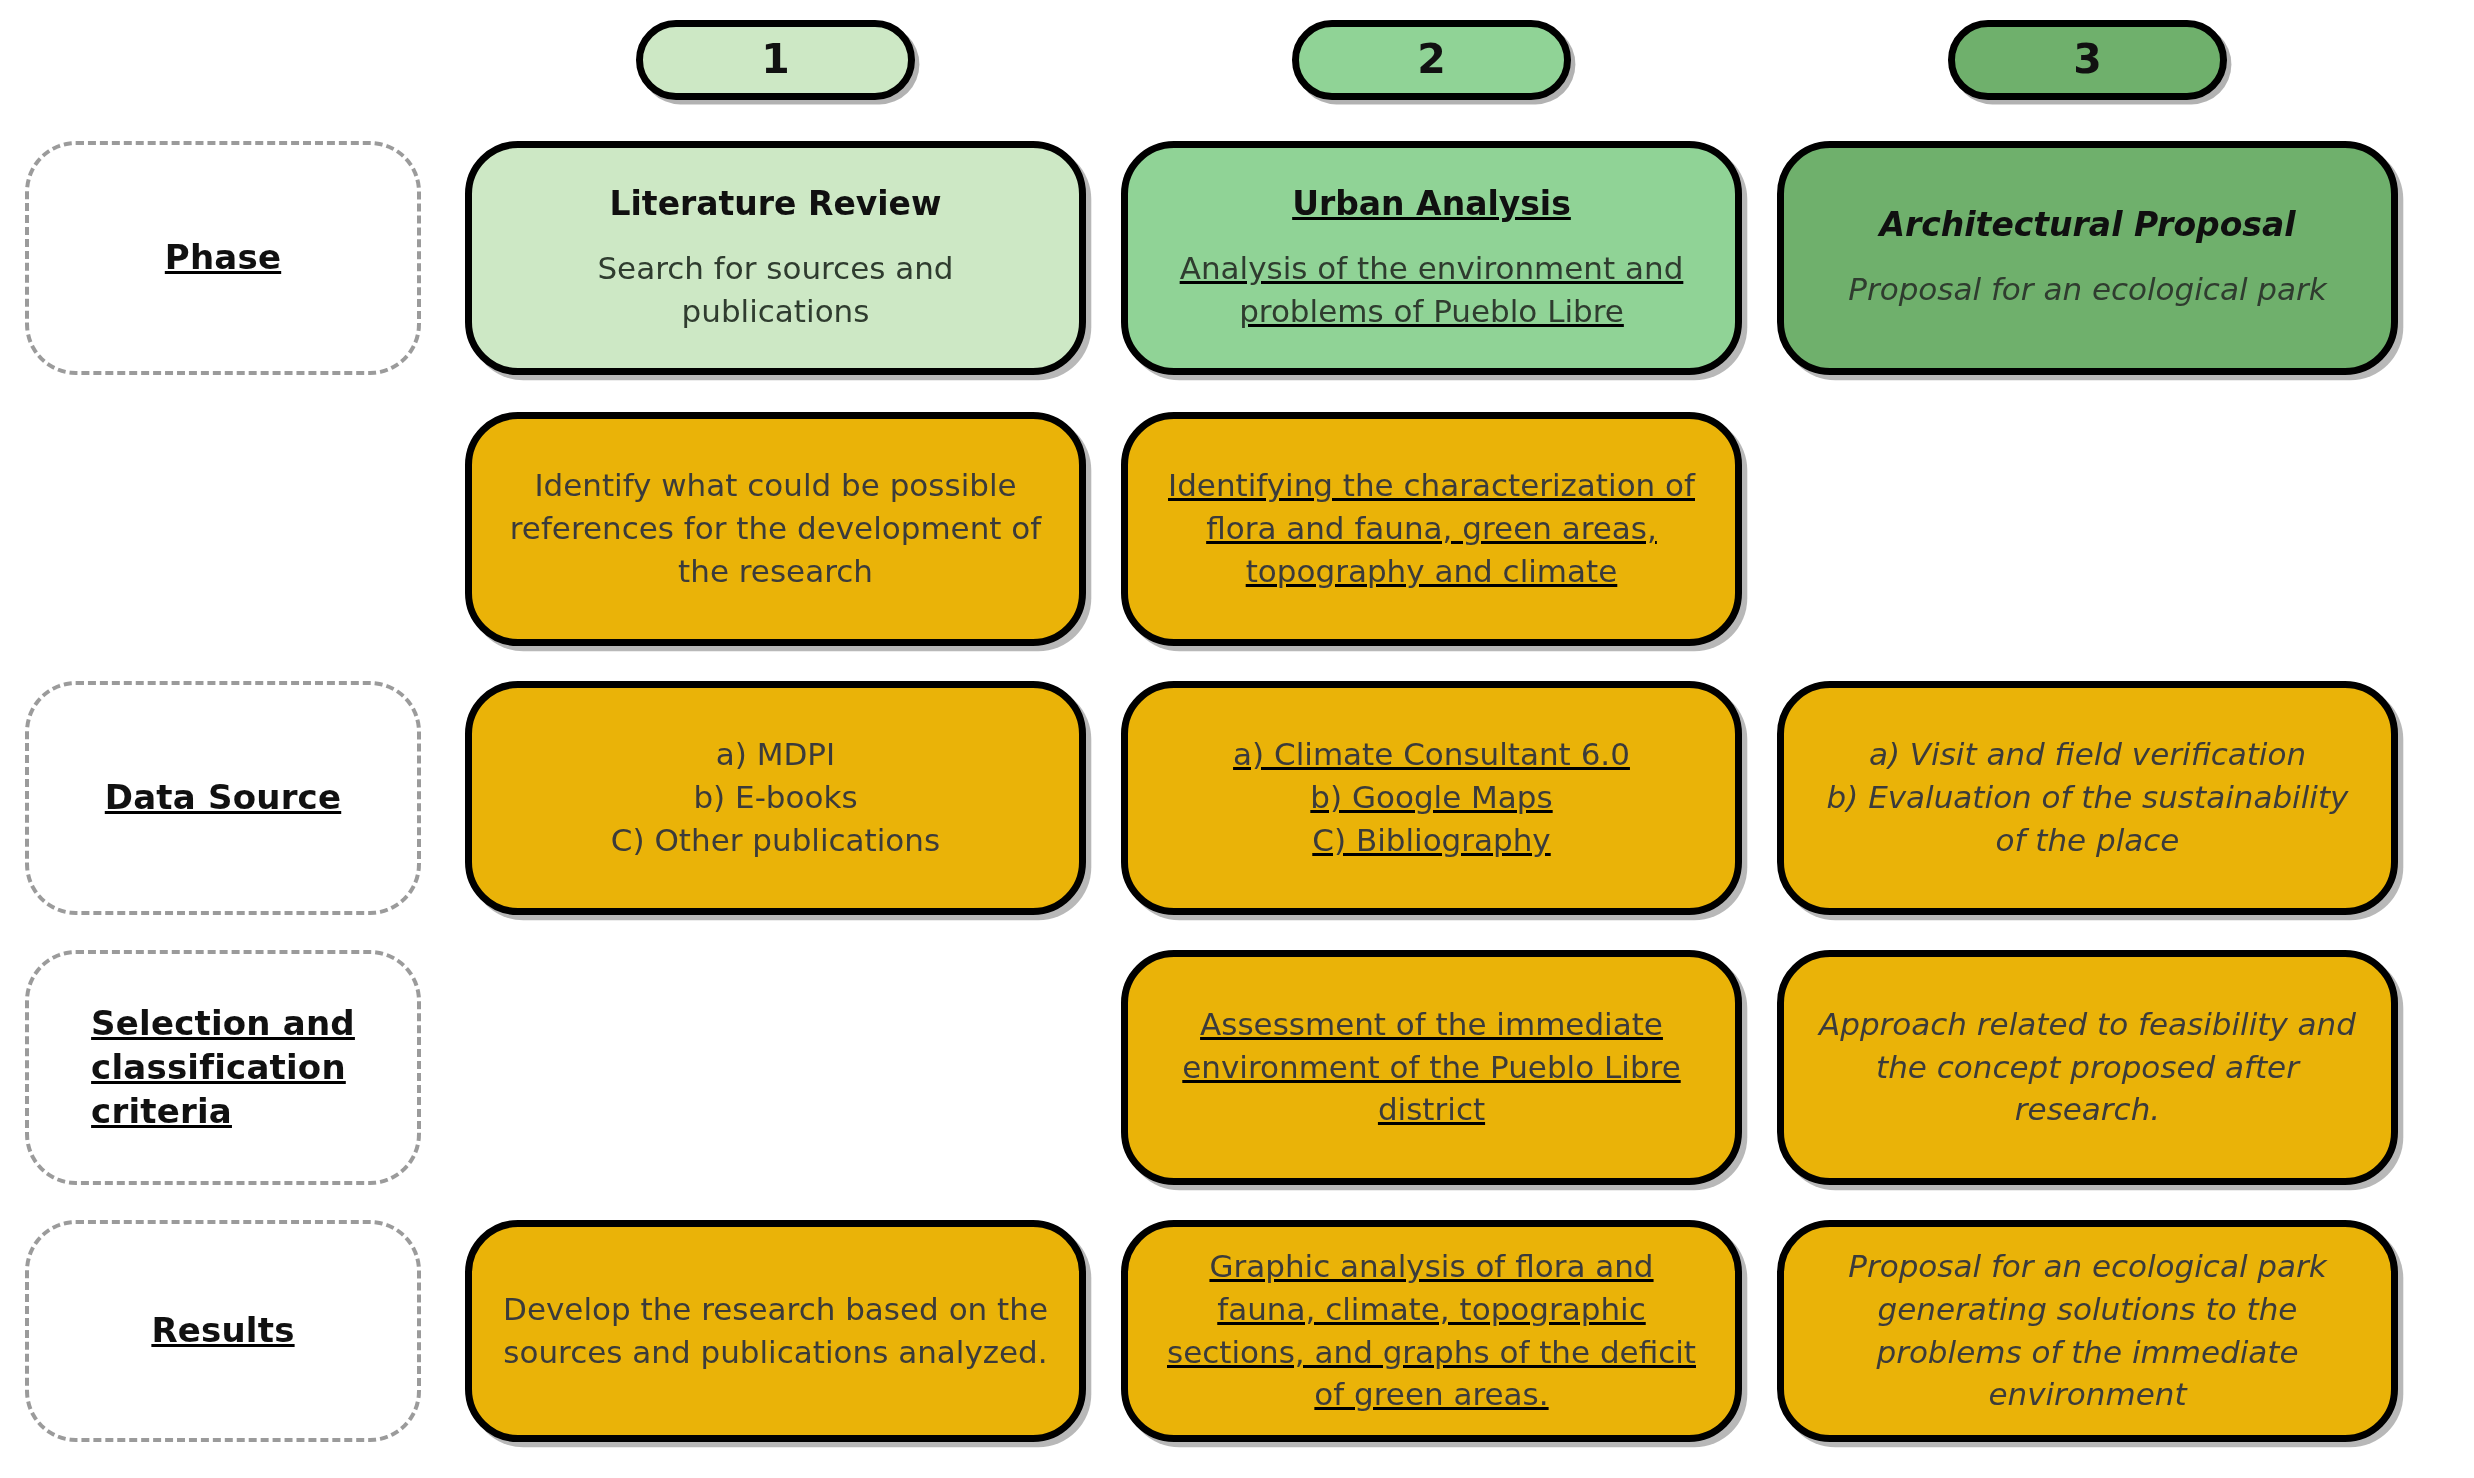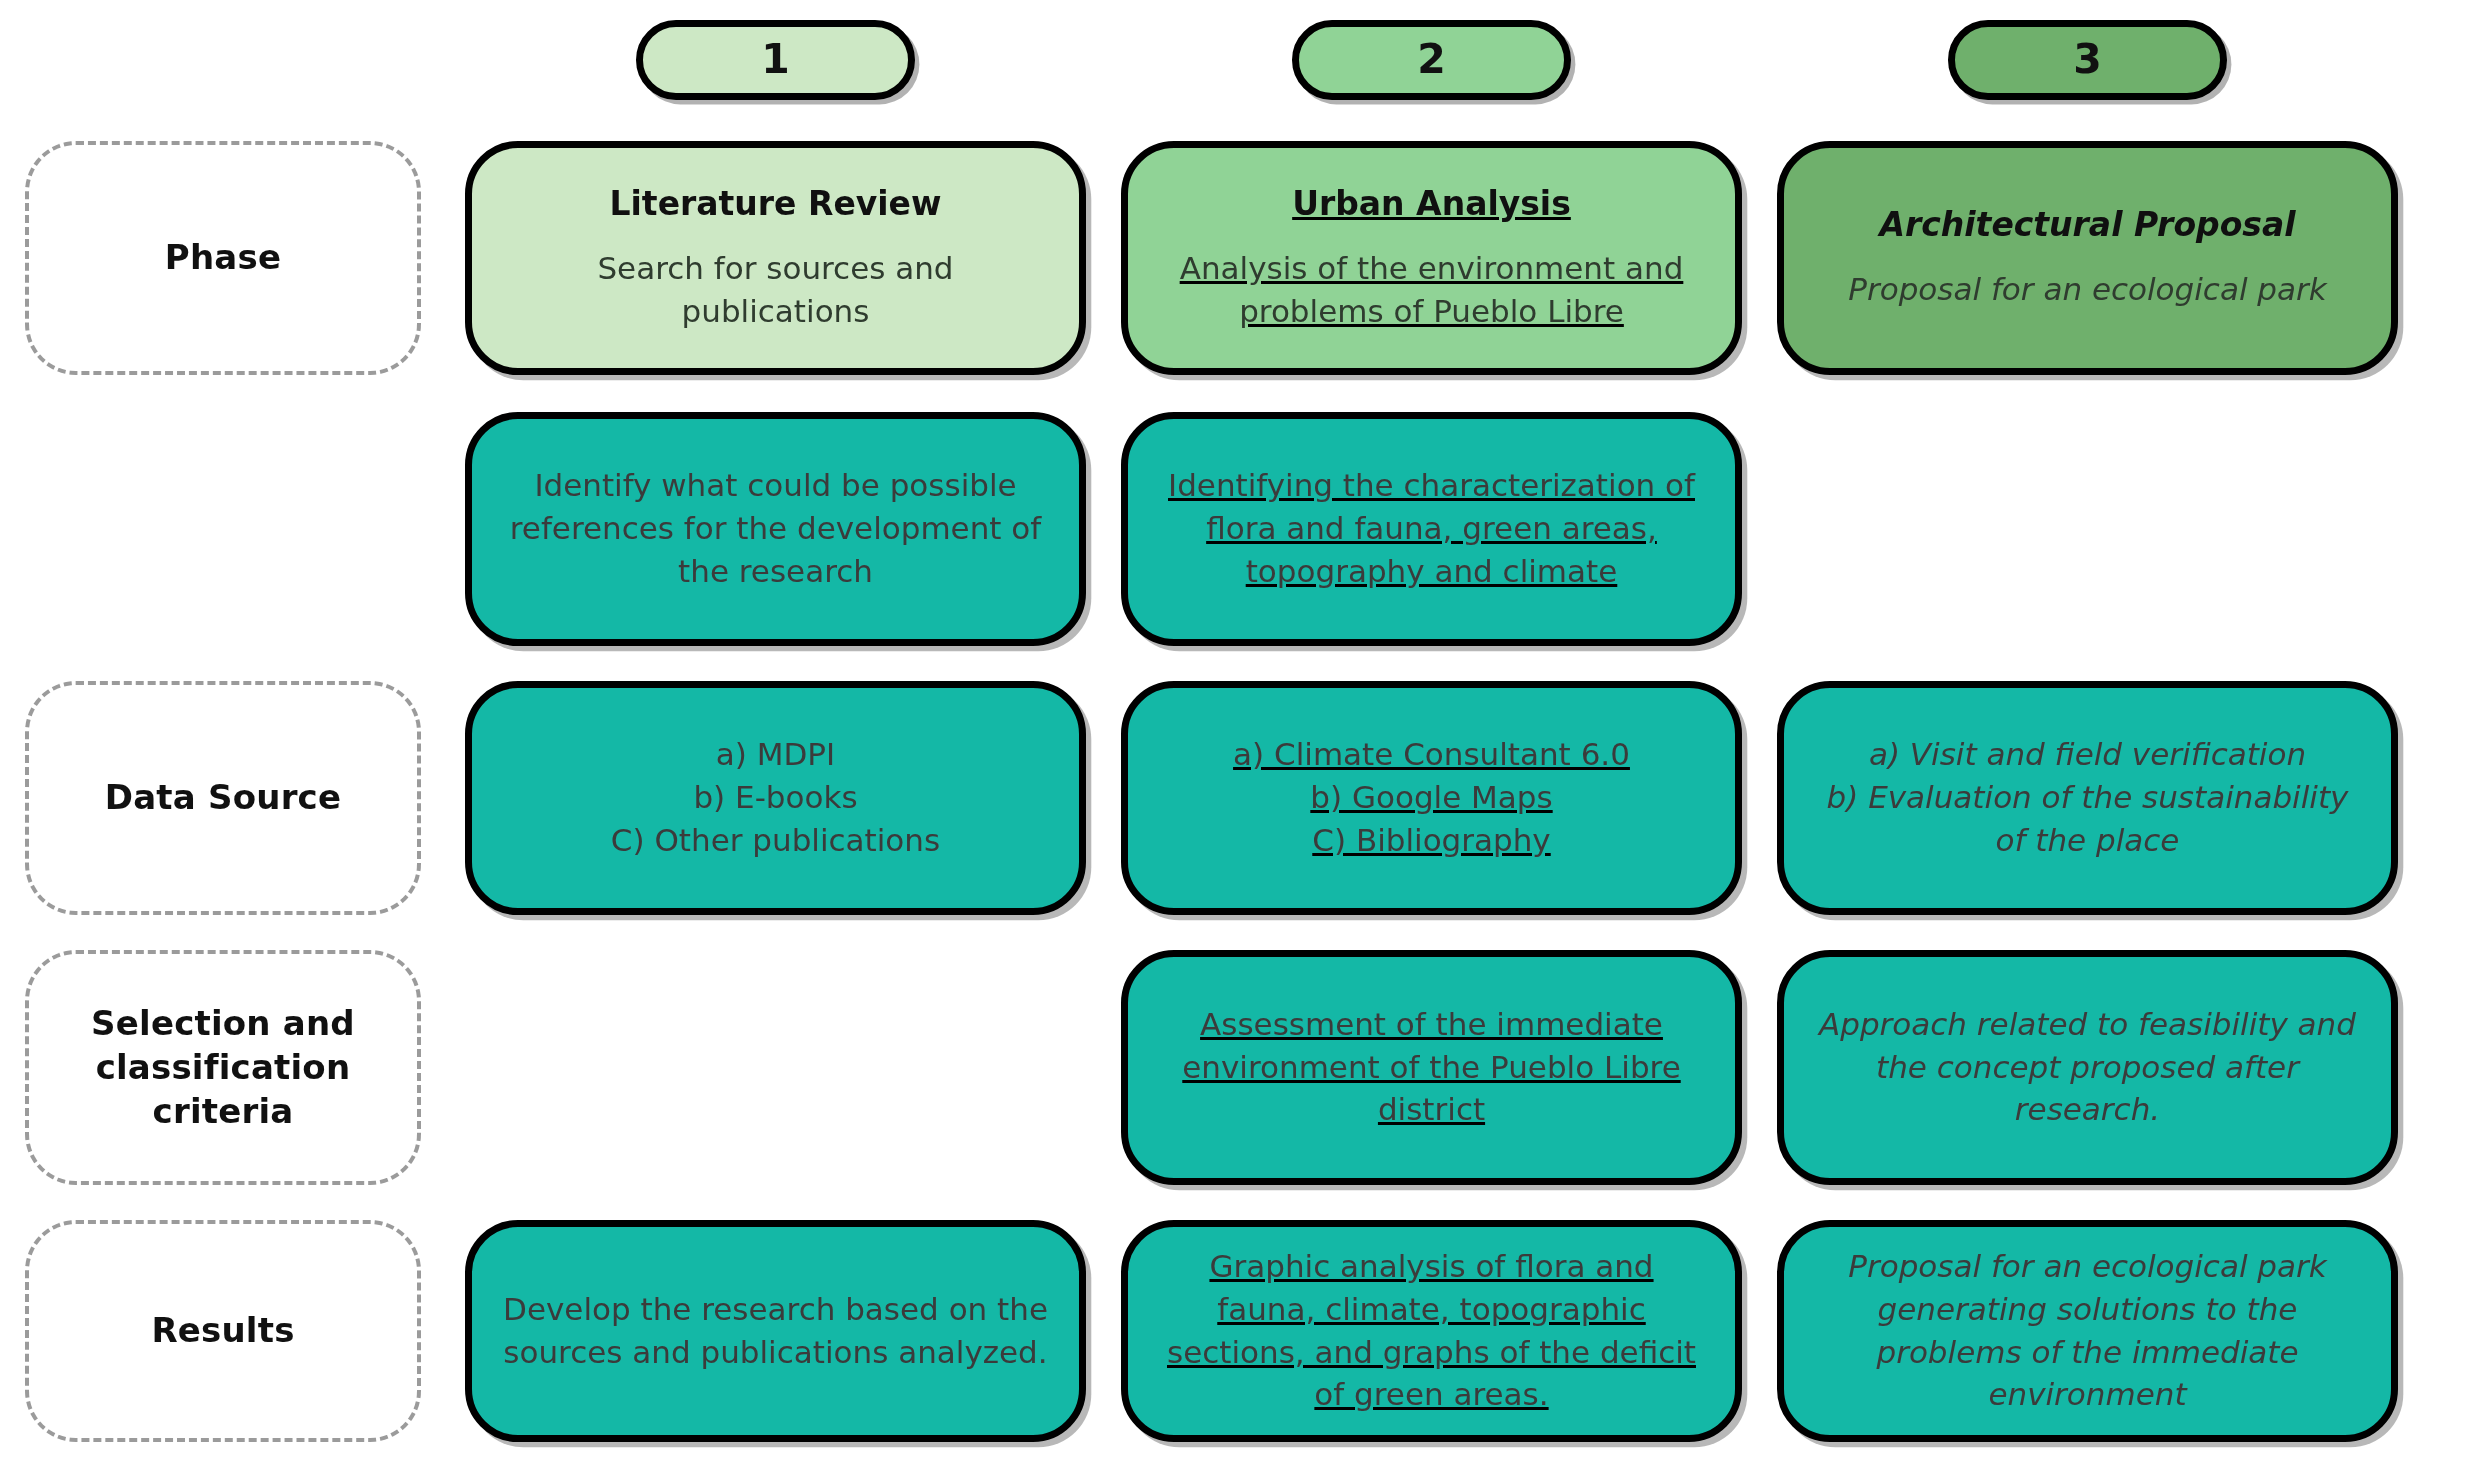--- a/index.html
+++ b/index.html
@@ -48,36 +48,37 @@
   .pill-3 { grid-column: 8; grid-row: 2; margin: 0 171px; }
 
   
   .rowlabel {
     grid-column: 2;
     border: 4.4px dashed #9b9b9b;
     border-radius: 51px;
     display: flex;
     align-items: center;
     justify-content: center;
-    text-align: center;
+    text-align: left;
     padding: 8.9px 21px;
+    text-decoration: underline;
   }
   .rowlabel span {
     font-weight: 700;
     font-size: 34px;
     line-height: 1.30;
     color: #111111;
     letter-spacing: 0.2px;
   }
 
   
   .card {
     border: 7px solid #000000;
     border-radius: 53px;
-    background: #14b8a6;
+    background: #eab308;
     display: flex;
     flex-direction: column;
     align-items: center;
     justify-content: center;
     text-align: center;
     padding: 16px 30px;
     box-shadow: 5.3px 5.3px 0 0 rgba(0,0,0,0.28);
   }
   .card .title {
     font-weight: 700;

